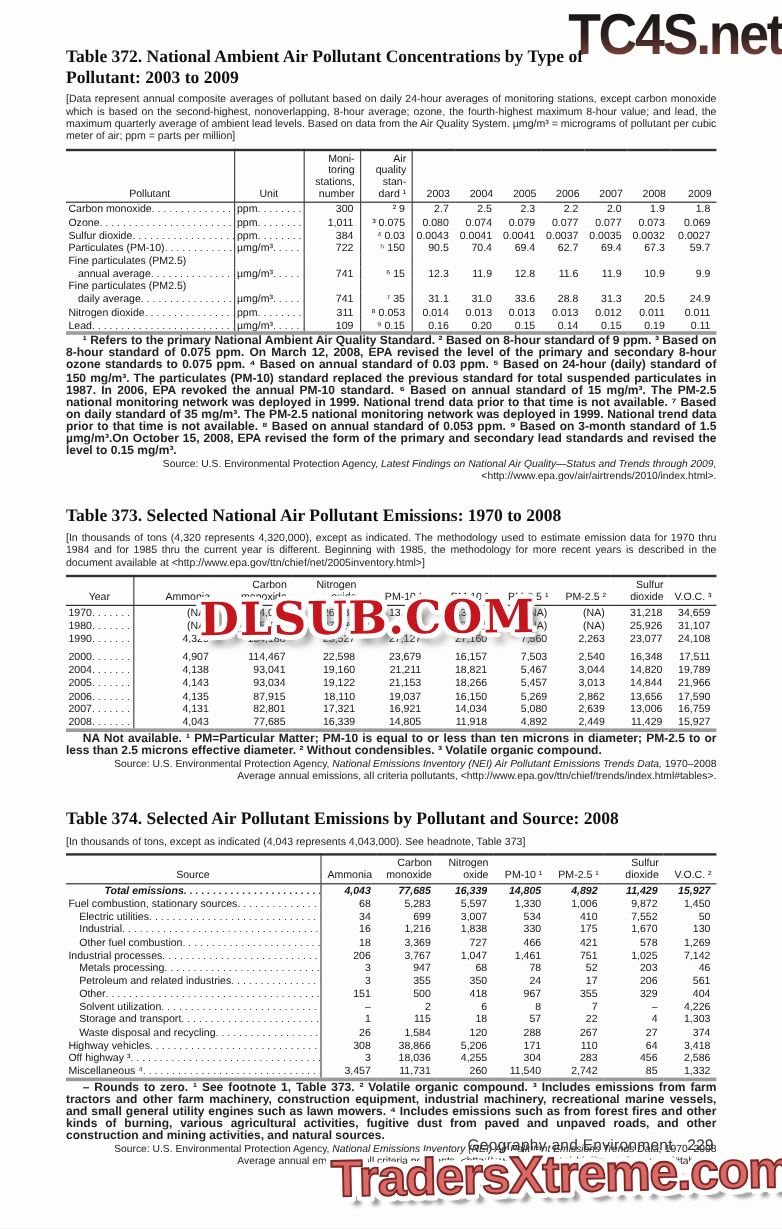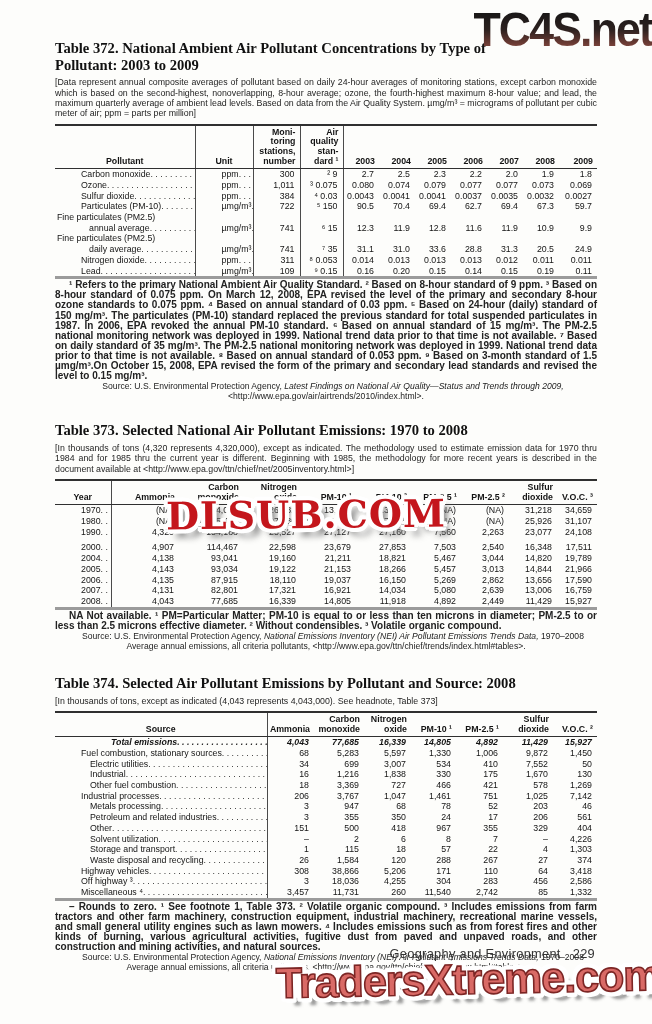--- a/index.html
+++ b/index.html
@@ -6,37 +6,37 @@
   .page { position:relative; width:652px; height:1024px; background:#fdfdfb;
           font-family:"Liberation Sans",sans-serif; color:#1c1c1c; overflow:hidden; margin:0 auto; }
   .content { position:absolute; left:55px; top:40px; width:542px; }
 
   .tbl-title { font-family:"Liberation Serif",serif; font-weight:bold; font-size:14.6px;
                line-height:16.6px; margin:0 0 4px 0; color:#111; }
   .headnote { font-size:8.8px; line-height:10.4px; margin:0 0 5px 0; color:#242424; text-align:justify; }
 
   table.tbl { border-collapse:collapse; table-layout:fixed; width:542px; font-size:8.8px; color:#141414;
               border-top:2px solid #303030; border-bottom:3px solid #9b9b9b; }
-  table.tbl thead th { font-weight:bold; vertical-align:bottom; padding:2px 4px 2px 2px;
+  table.tbl thead th { font-weight:normal; vertical-align:bottom; padding:2px 4px 2px 2px;
                        border-bottom:1.5px solid #303030; font-size:8.8px; line-height:9.6px; }
   table.tbl thead th.ctr { text-align:center; padding:2px 2px; }
   table.tbl thead th.rt  { text-align:right; }
   table.tbl td { height:10.7px; line-height:10.7px; padding:0 0 0 2px; white-space:nowrap; overflow:hidden; }
   table.tbl .num { text-align:right; padding-right:5px; }
   table.tbl .vr { border-right:1px solid #4a4a4a; }
   table.tbl tr.gap td { height:5px; line-height:5px; }
   .b { font-weight:bold;font-style:italic; }
 
   .lead { display:flex; }
-  .lead .lt { white-space:pre;margin-left:24px; }
+  .lead .lt { white-space:pre; }
   .lead .ld { flex:1 1 auto; overflow:hidden; white-space:nowrap; color:#2a2a2a; }
   .lead .ld::before { content:" . . . . . . . . . . . . . . . . . . . . . . . . . . . . . . . . . . . . . . . . . . . . . . . . ."; }
 
   .fn  { font-size:10px; line-height:10.1px; margin:1px 0 0 0; text-align:justify; text-indent:14px; color:#222;font-weight:bold; }
-  .src { font-size:8.6px; line-height:10.1px; margin:0; text-align:center; text-indent:14px; color:#222; }
+  .src { font-size:8.6px; line-height:10.1px; margin:0; text-align:right; text-indent:14px; color:#222; }
   .src .it { font-style:italic; }
   .sect { margin-bottom:17px; }
 
   .running-head { position:absolute; right:57px; top:946px; font-size:12.8px; color:#333;
                   letter-spacing:0.3px; white-space:nowrap; }
   .running-head .pgnum { margin-left:12px; }
   .page-footer { position:absolute; left:55px; top:963px; font-size:9.6px; color:#3a3a3a; white-space:nowrap; }
 
   
   .wm-top { position:absolute; top:2px; right:0px; font-family:"Liberation Sans",sans-serif;
@@ -470,21 +470,21 @@
               <td class="vr">
                 <div class="lead">
                   <span class="lt">2000</span>
                   <span class="ld"></span>
                 </div>
               </td>
               <td class="num">4,907</td>
               <td class="num">114,467</td>
               <td class="num">22,598</td>
               <td class="num">23,679</td>
-              <td class="num">27,853</td>
+              <td class="num">16,157</td>
               <td class="num">7,503</td>
               <td class="num">2,540</td>
               <td class="num">16,348</td>
               <td class="num">17,511</td>
             </tr>
             <tr>
               <td class="vr">
                 <div class="lead">
                   <span class="lt">2004</span>
                   <span class="ld"></span>

